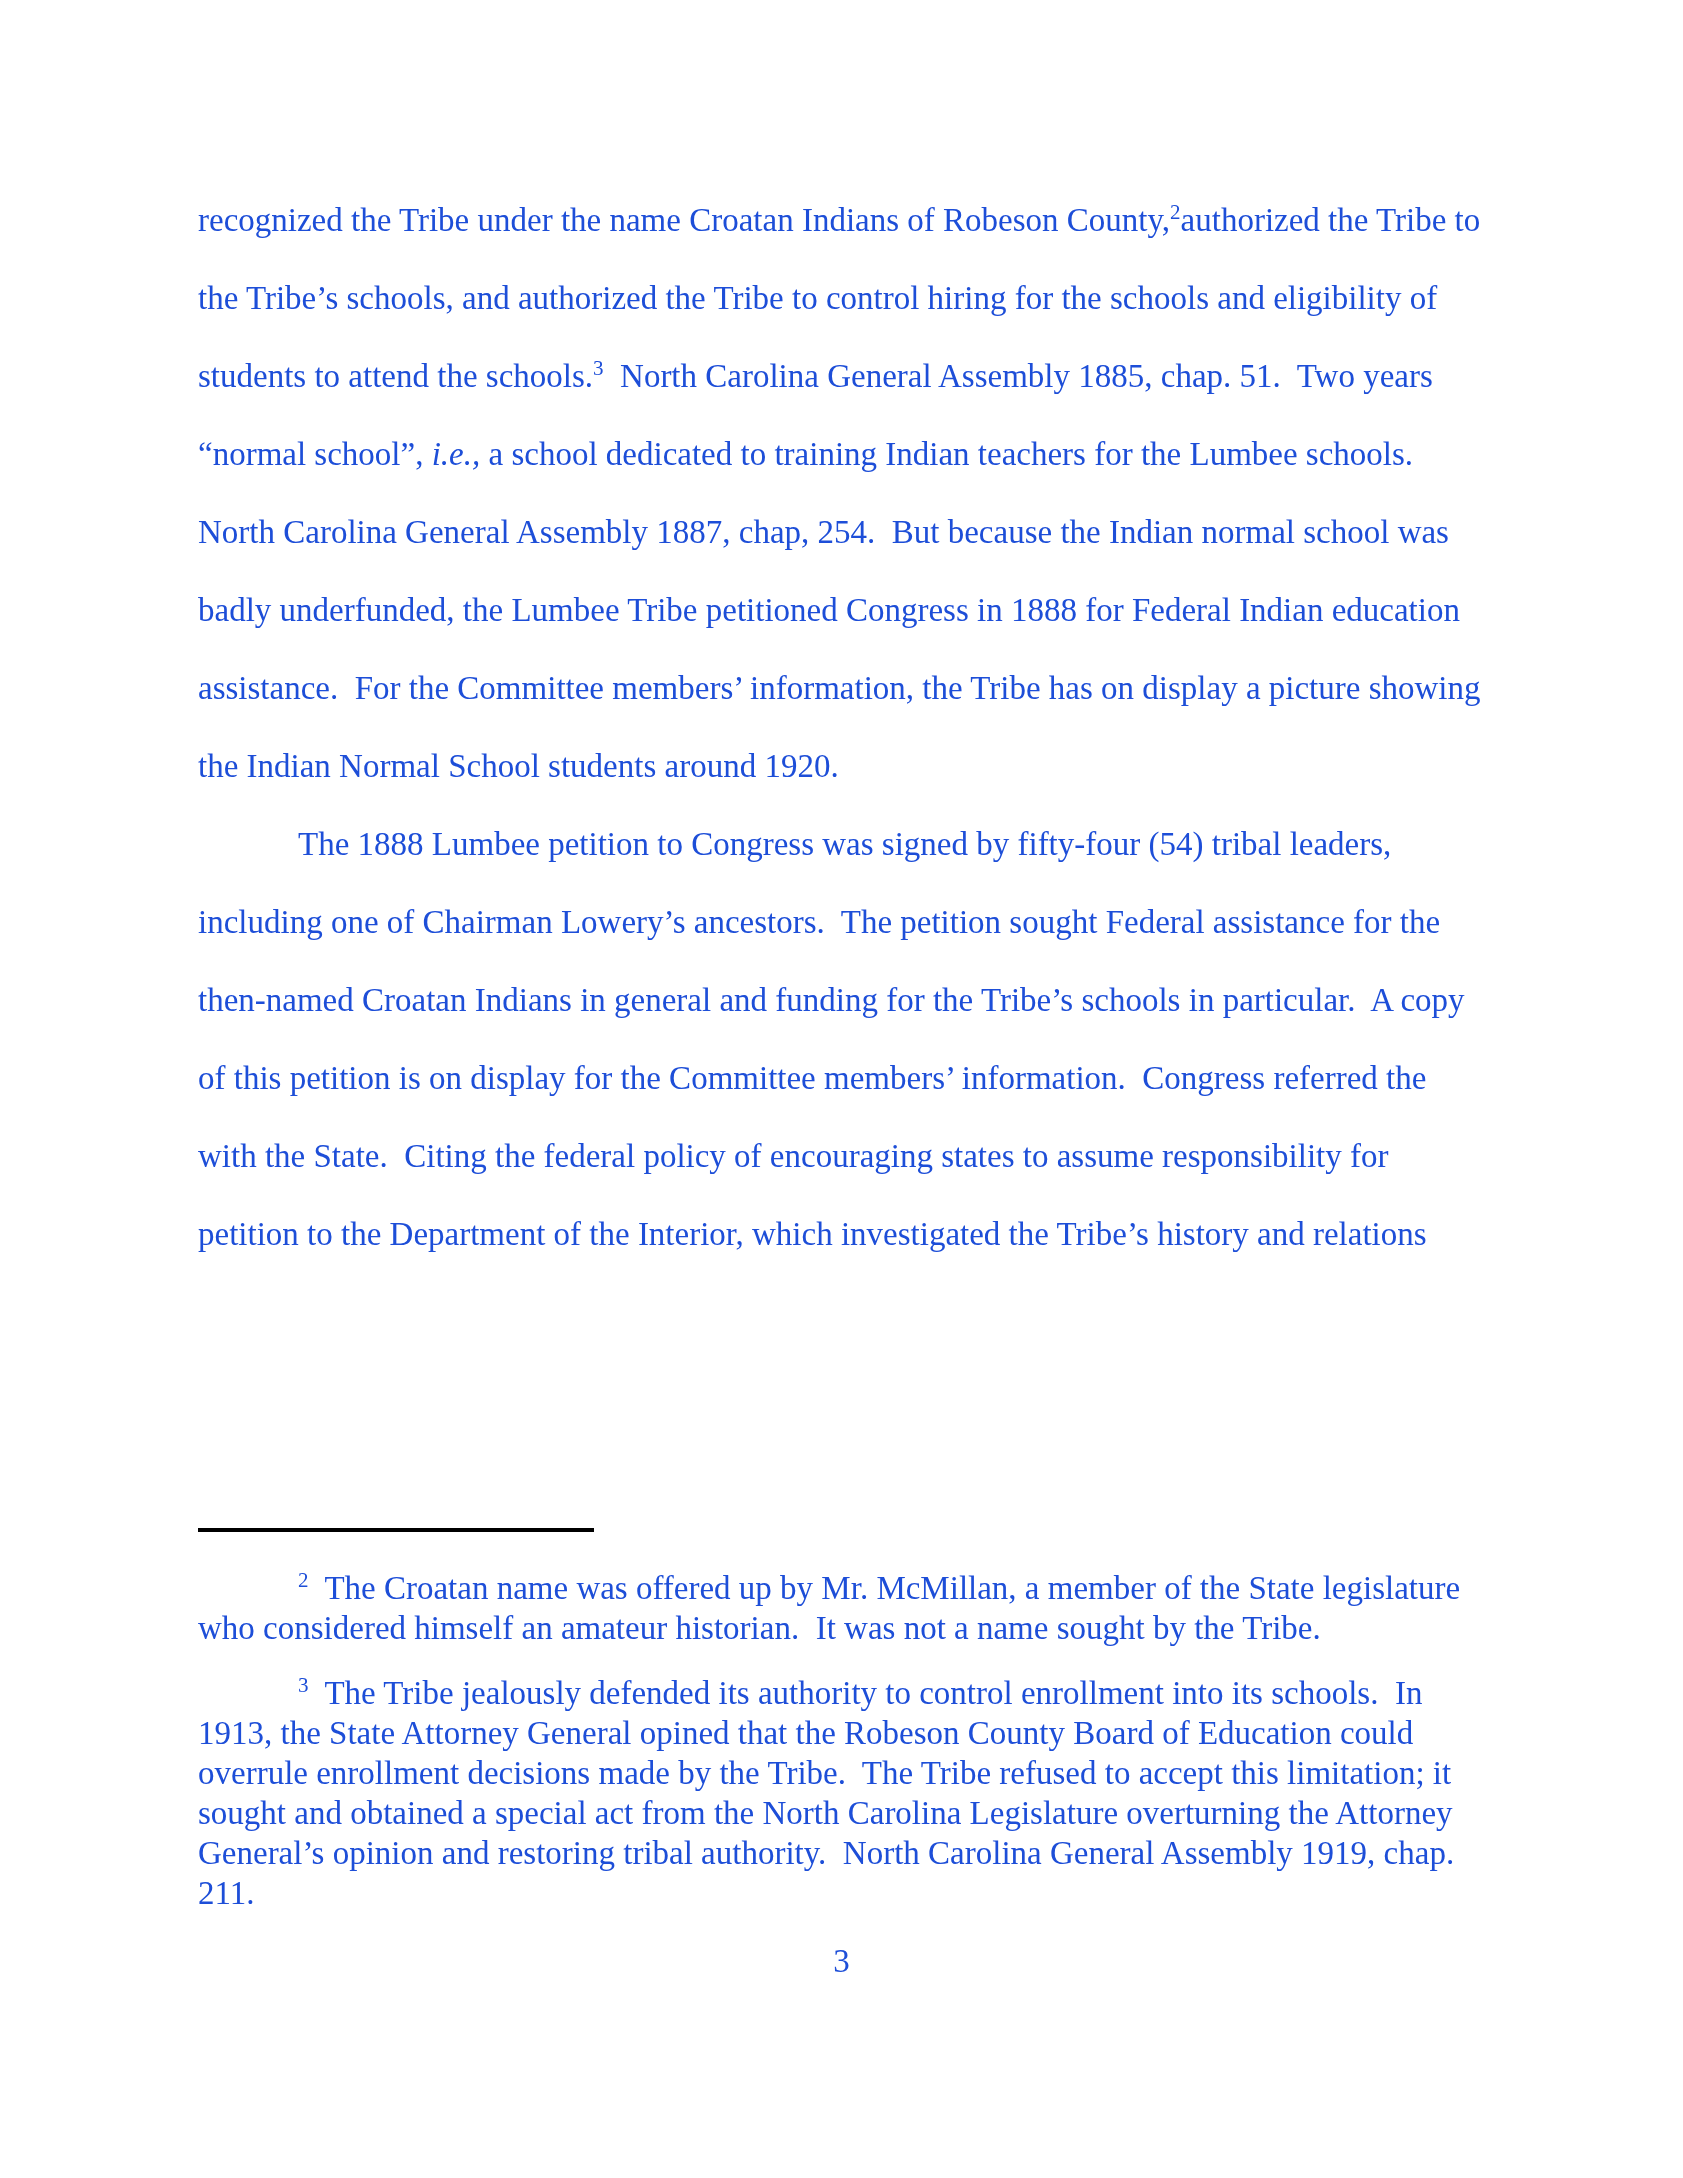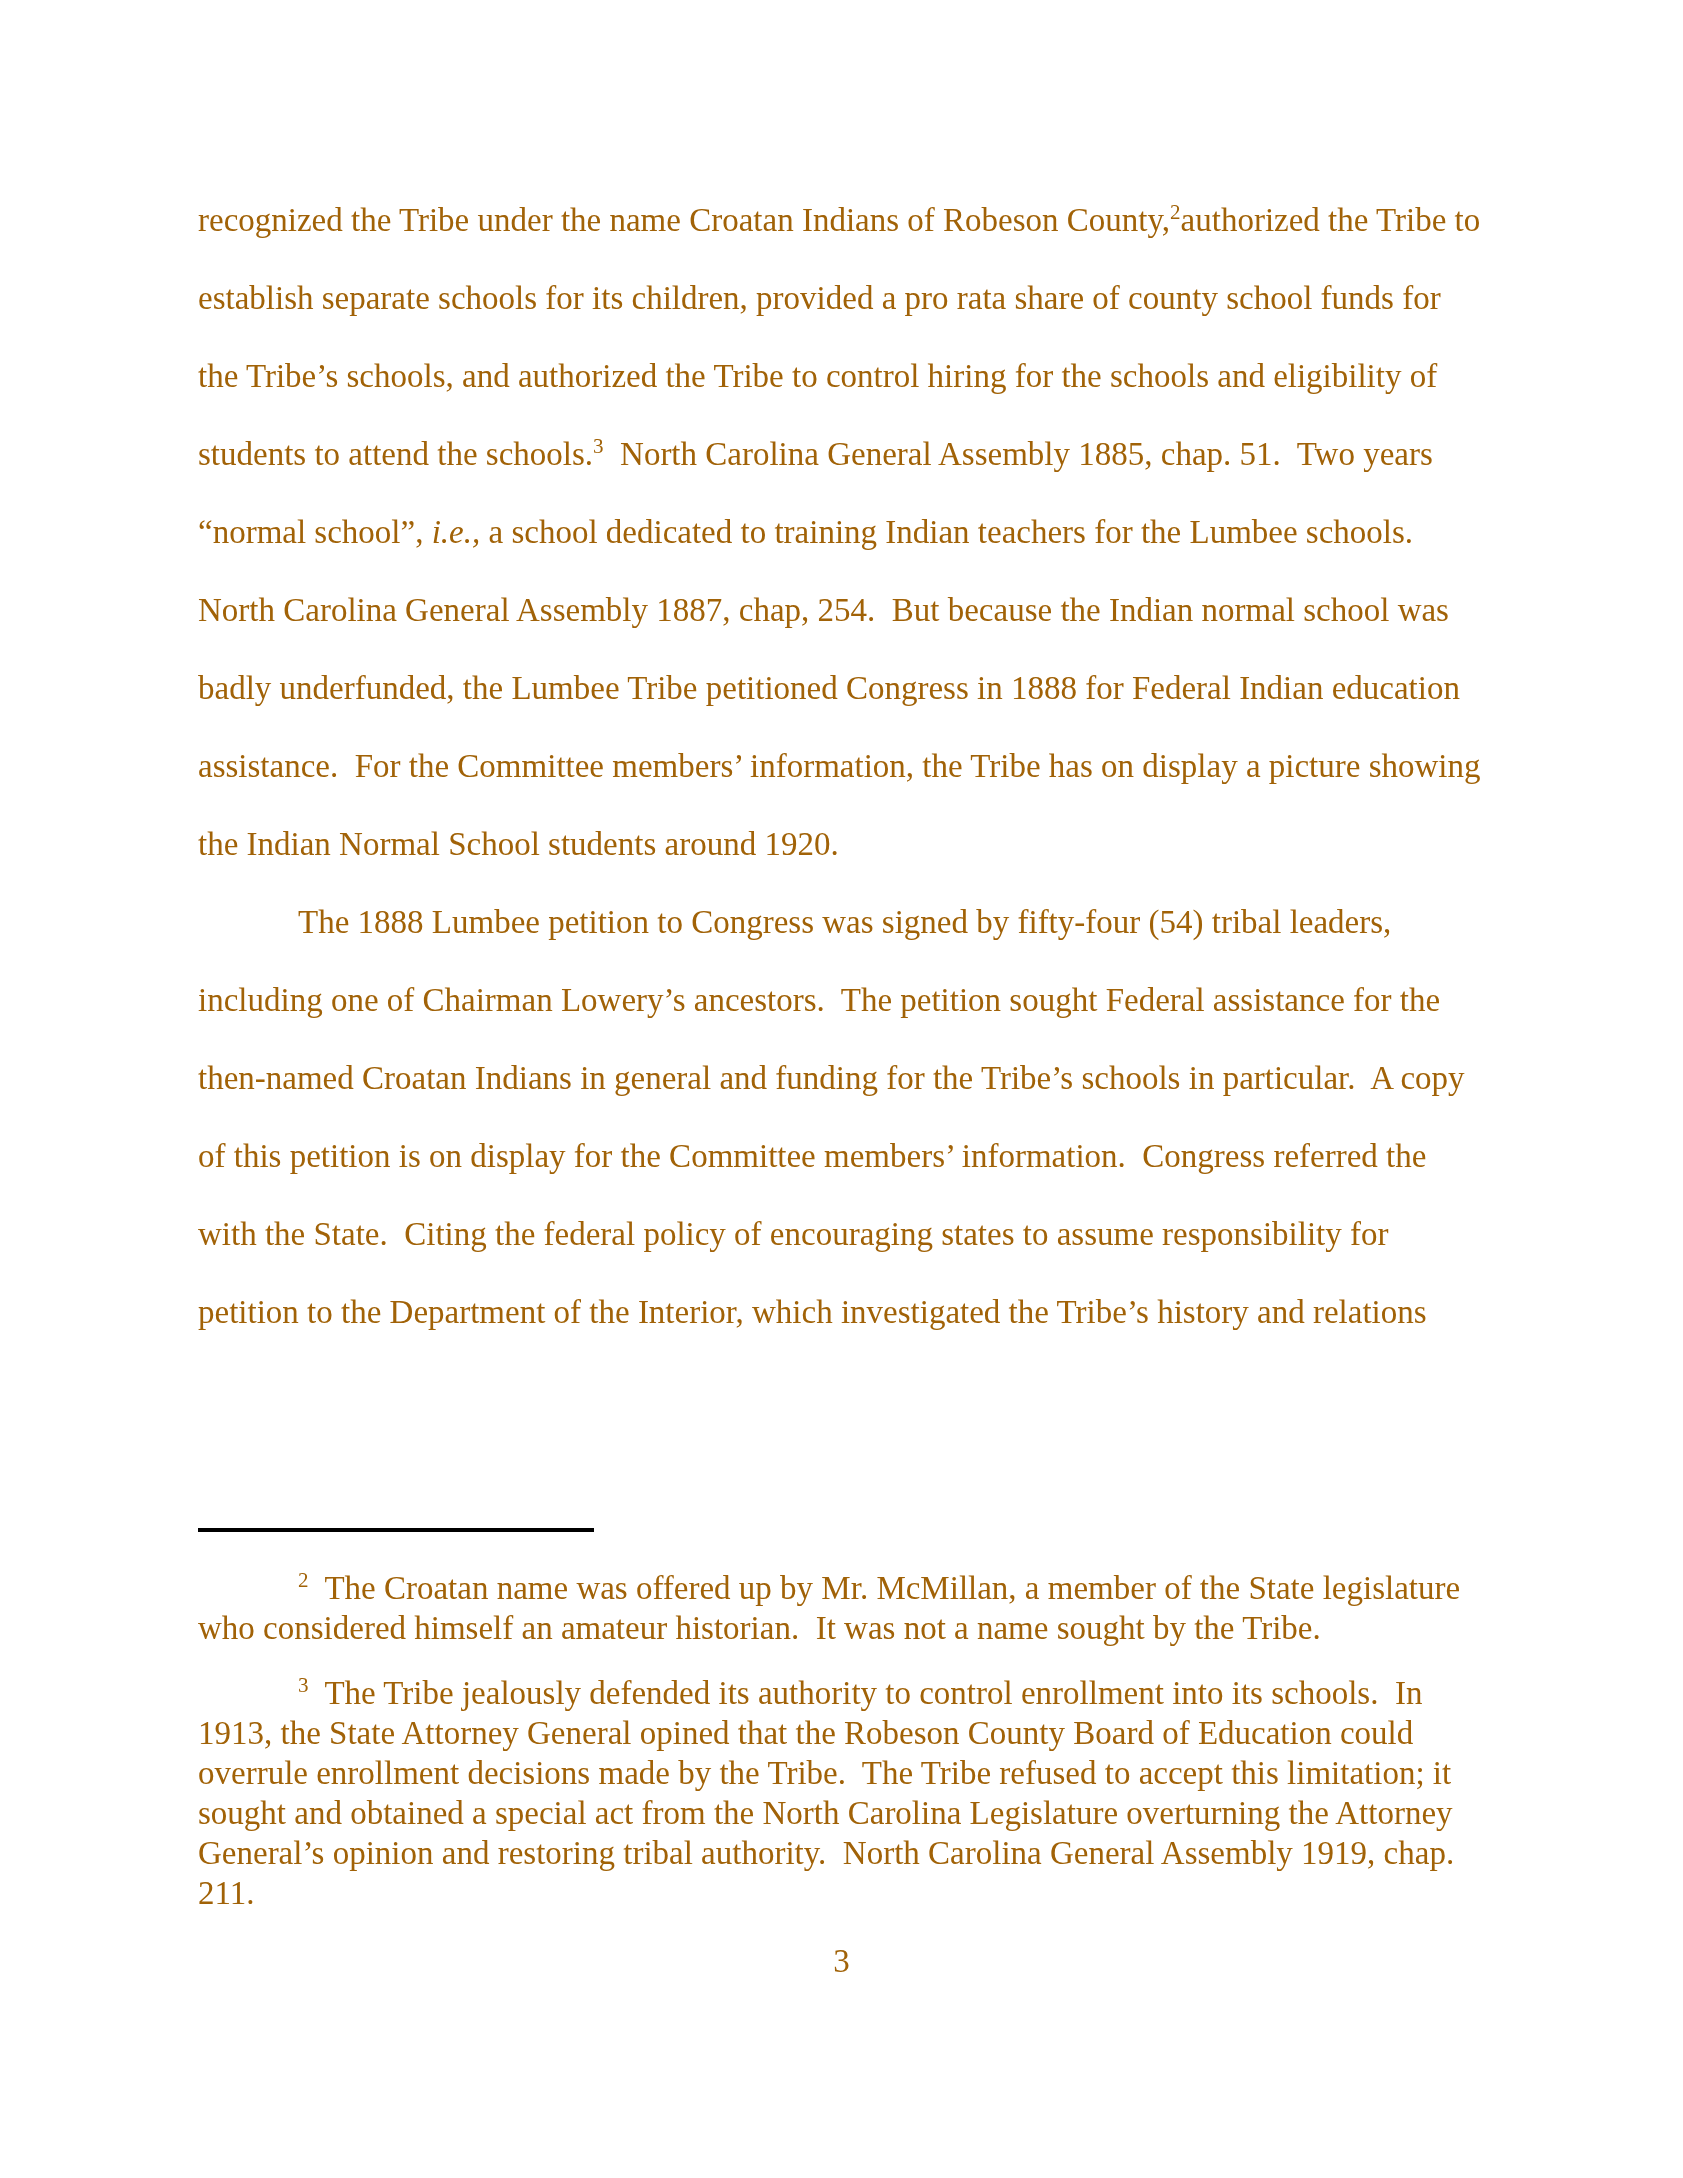--- a/index.html
+++ b/index.html
@@ -1,21 +1,21 @@
 <!DOCTYPE html>
 <html><head>
 <meta charset="utf-8">
 <style>
   html, body { margin: 0; padding: 0; background: #888; }
   .page {
     position: relative;
     width: 1683px;
     height: 2178px;
     background: #ffffff;
-    color: #a16207;
+    color: #1d4ed8;
     font-family: "Liberation Serif", "DejaVu Serif", serif;
     overflow: hidden;
   }
   .body-text {
     position: absolute;
     left: 198px;
     top: 181px;
     width: 1346px;
     font-size: 33px;
   }
@@ -62,21 +62,20 @@
     font-size: 33px;
     line-height: 40px;
   }
 </style>
 </head>
 <body>
 
 <div class="page">
   <div class="body-text">
       <div class="body-line"><span>recognized the Tribe under the name Croatan Indians of Robeson County,</span><span class="sup">2</span><span>authorized the Tribe to</span></div>
-      <div class="body-line"><span>establish separate schools for its children, provided a pro rata share of county school funds for</span></div>
       <div class="body-line"><span>the Tribe’s schools, and authorized the Tribe to control hiring for the schools and eligibility of</span></div>
       <div class="body-line"><span>students to attend the schools.</span><span class="sup">3</span><span>  North Carolina General Assembly 1885, chap. 51.  Two years</span></div>
       <div class="body-line"><span>“normal school”, </span><span class="italic">i.e.,</span><span> a school dedicated to training Indian teachers for the Lumbee schools.</span></div>
       <div class="body-line"><span>North Carolina General Assembly 1887, chap, 254.  But because the Indian normal school was</span></div>
       <div class="body-line"><span>badly underfunded, the Lumbee Tribe petitioned Congress in 1888 for Federal Indian education</span></div>
       <div class="body-line"><span>assistance.  For the Committee members’ information, the Tribe has on display a picture showing</span></div>
       <div class="body-line"><span>the Indian Normal School students around 1920.</span></div>
       <div class="body-line indent"><span>The 1888 Lumbee petition to Congress was signed by fifty-four (54) tribal leaders,</span></div>
       <div class="body-line"><span>including one of Chairman Lowery’s ancestors.  The petition sought Federal assistance for the</span></div>
       <div class="body-line"><span>then-named Croatan Indians in general and funding for the Tribe’s schools in particular.  A copy</span></div>

